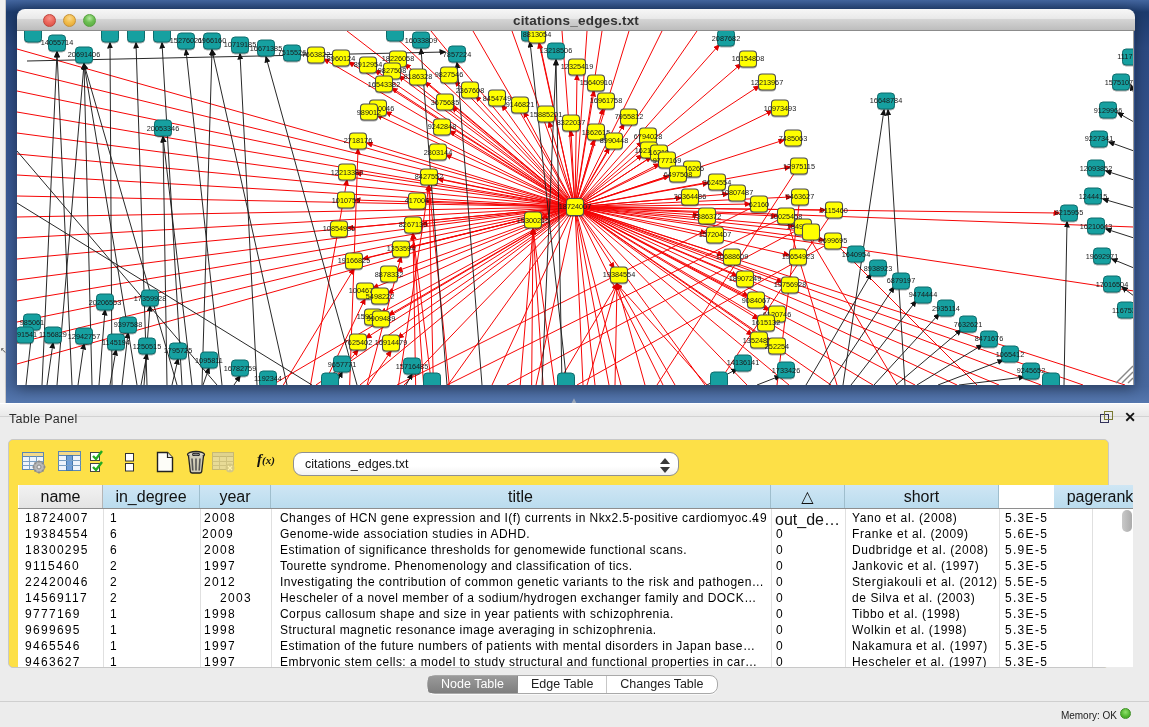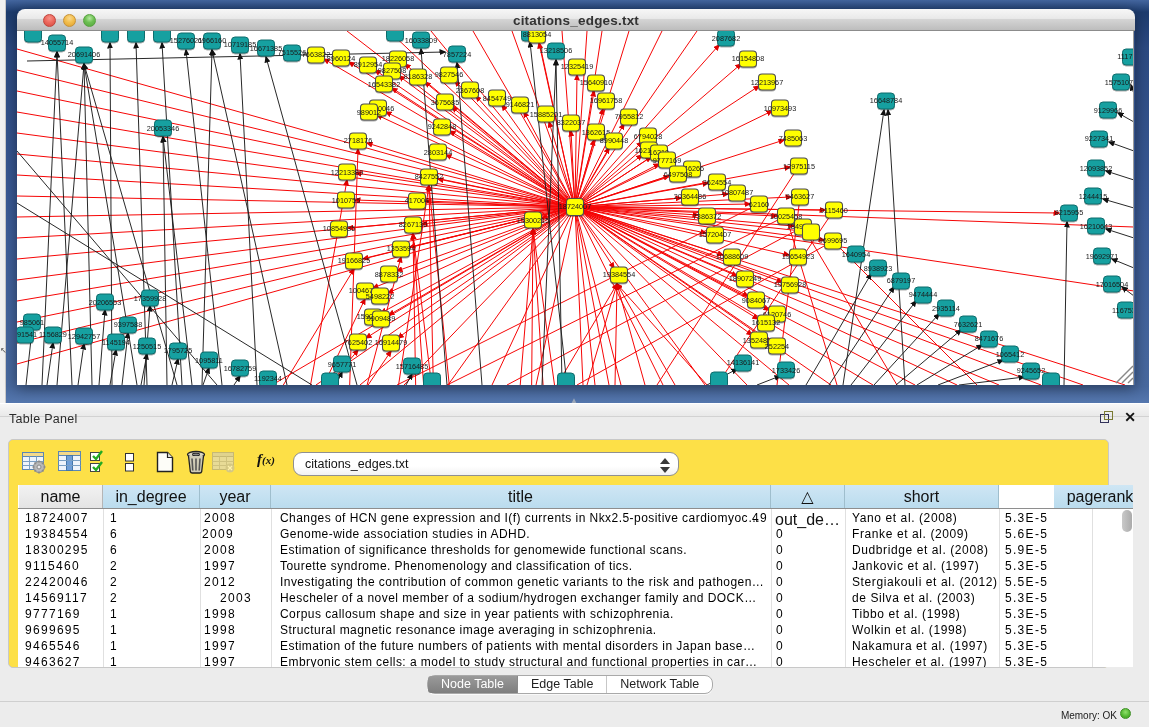--- a/index.html
+++ b/index.html
@@ -758,20 +758,20 @@
           <div class="gl" style="left:981px"></div>
           <div class="gl" style="left:1074px"></div>
           <div id="sbar">
             <div class="th"></div>
           </div>
         </div>
    </div>
    <div id="tabs">
         <div class="tab sel">Node Table</div>
         <div class="tab">Edge Table</div>
-        <div class="tab last">Network Table</div>
+        <div class="tab last">Changes Table</div>
       </div>
  </div>
  <div id="status">
       <div class="m">Memory: OK</div>
       <div class="dot"></div>
     </div>
 </div>
 
 </body></html>

